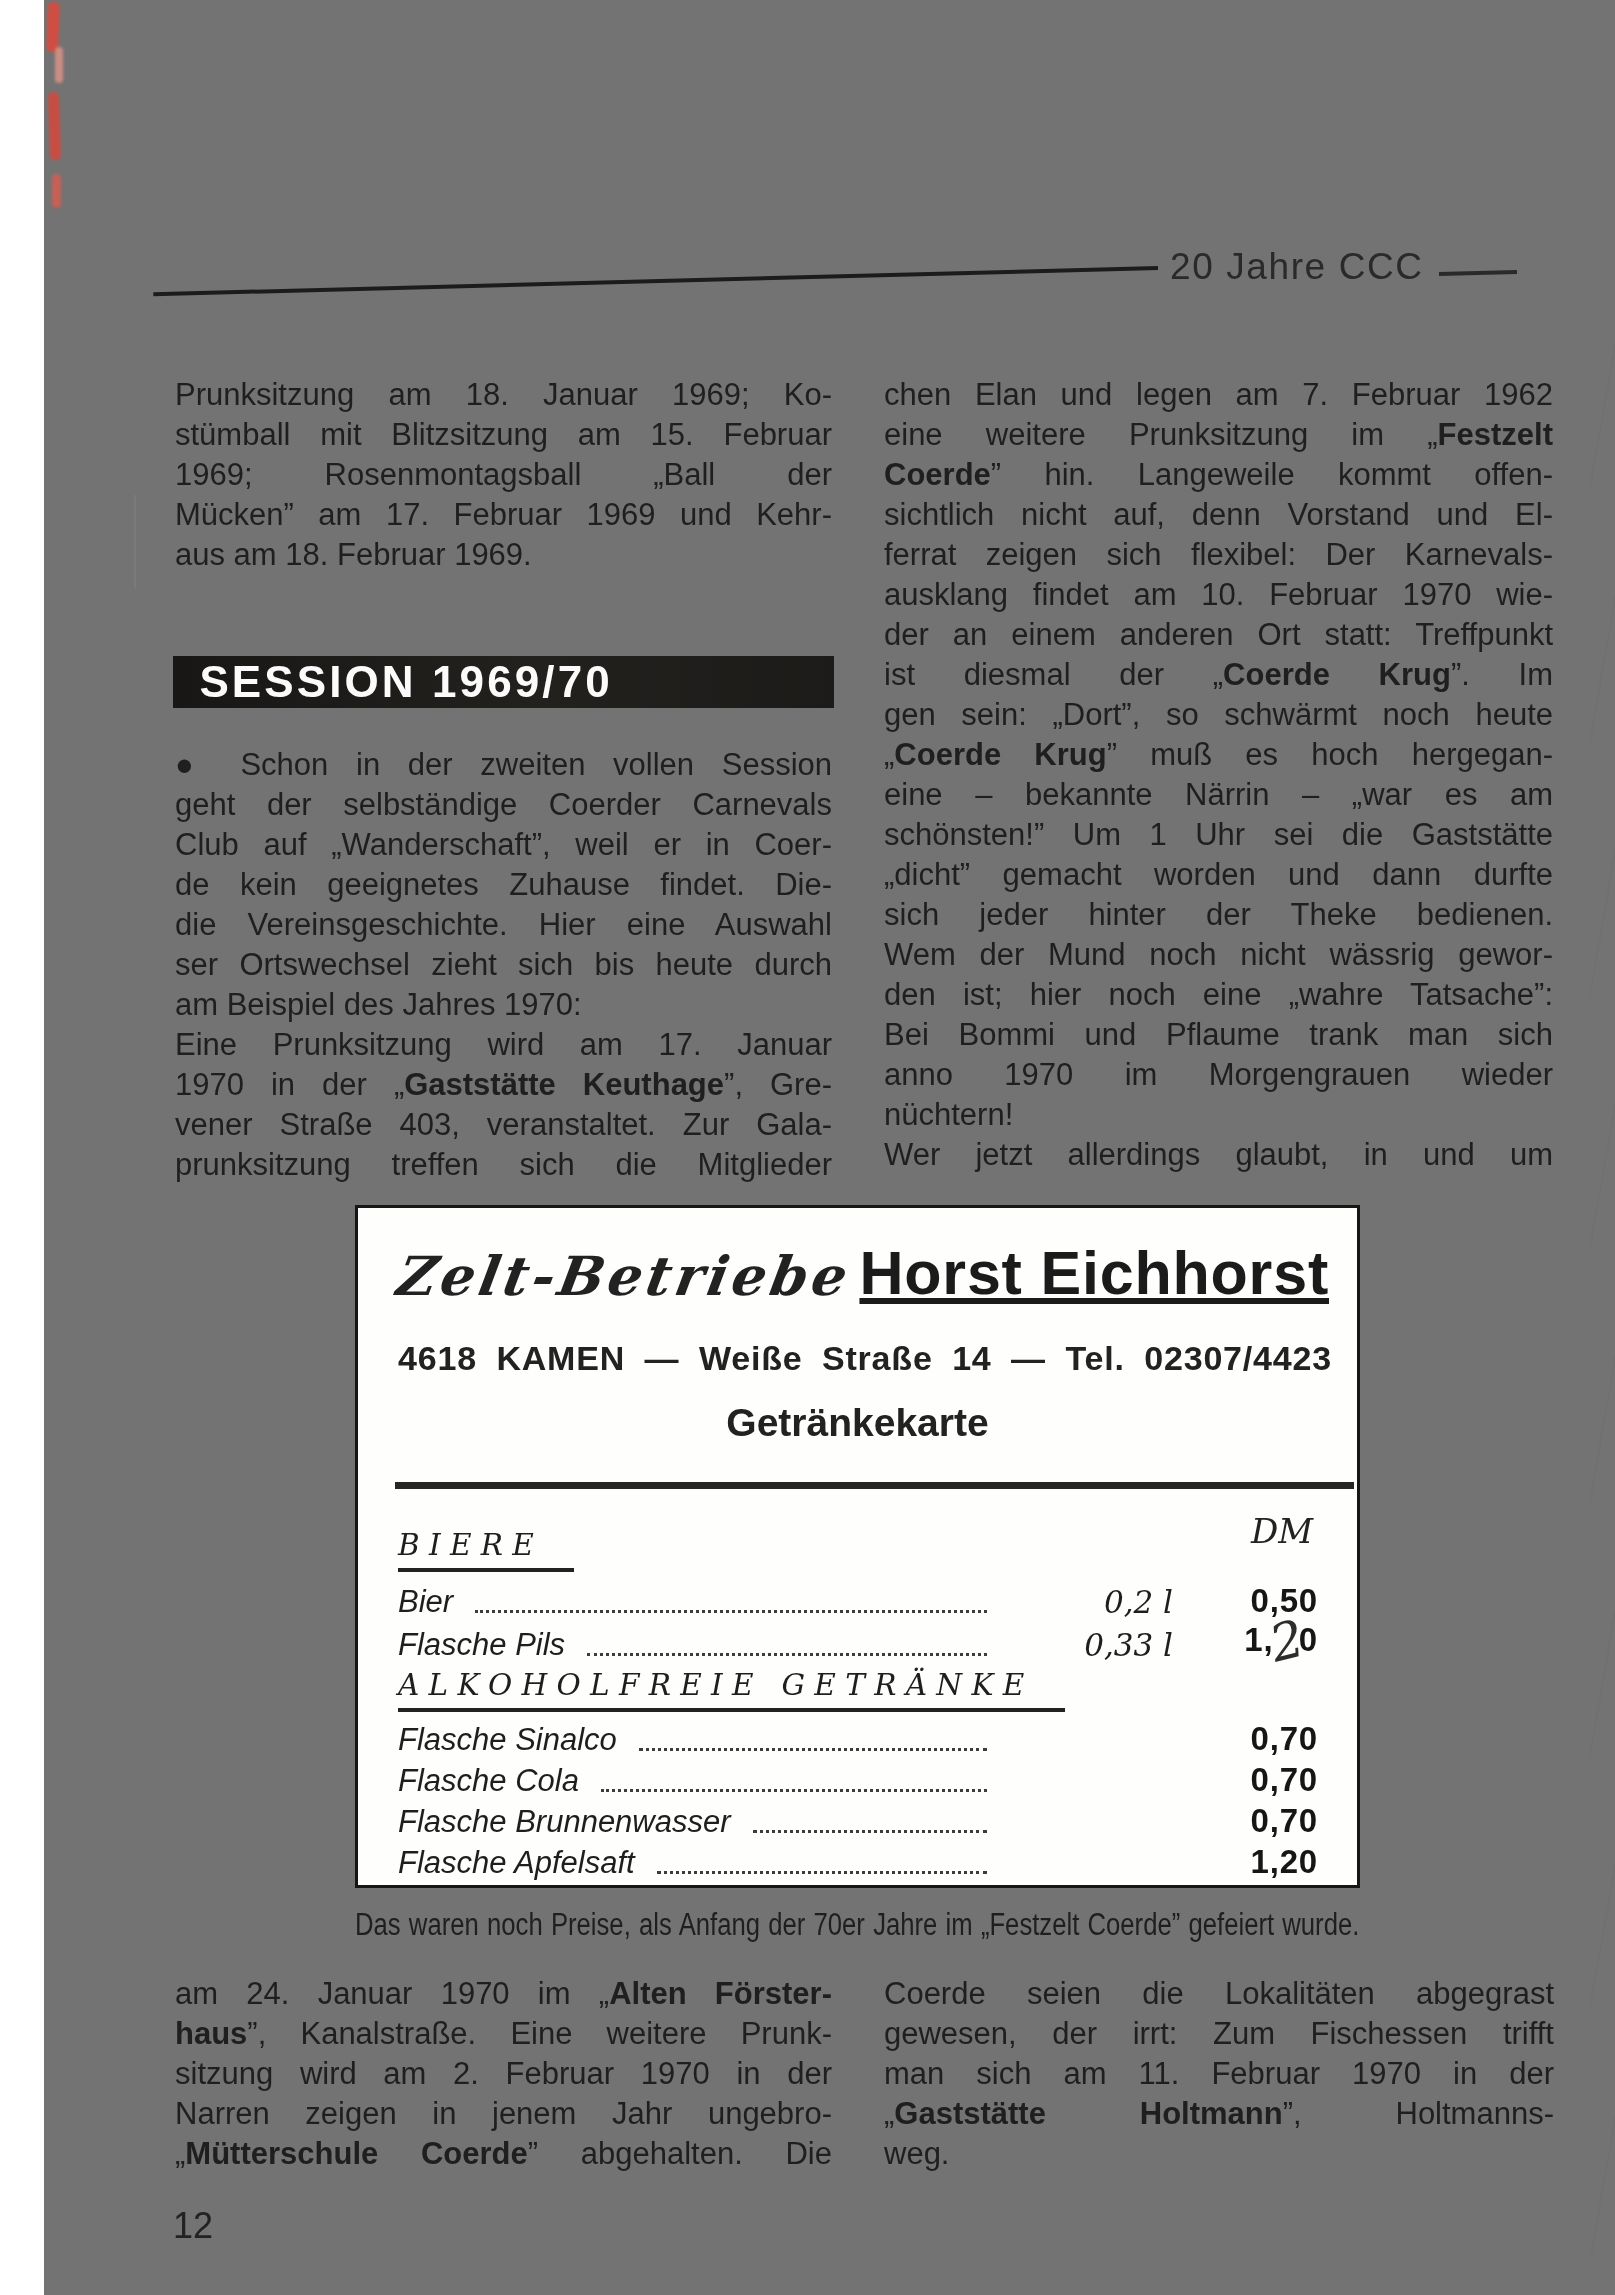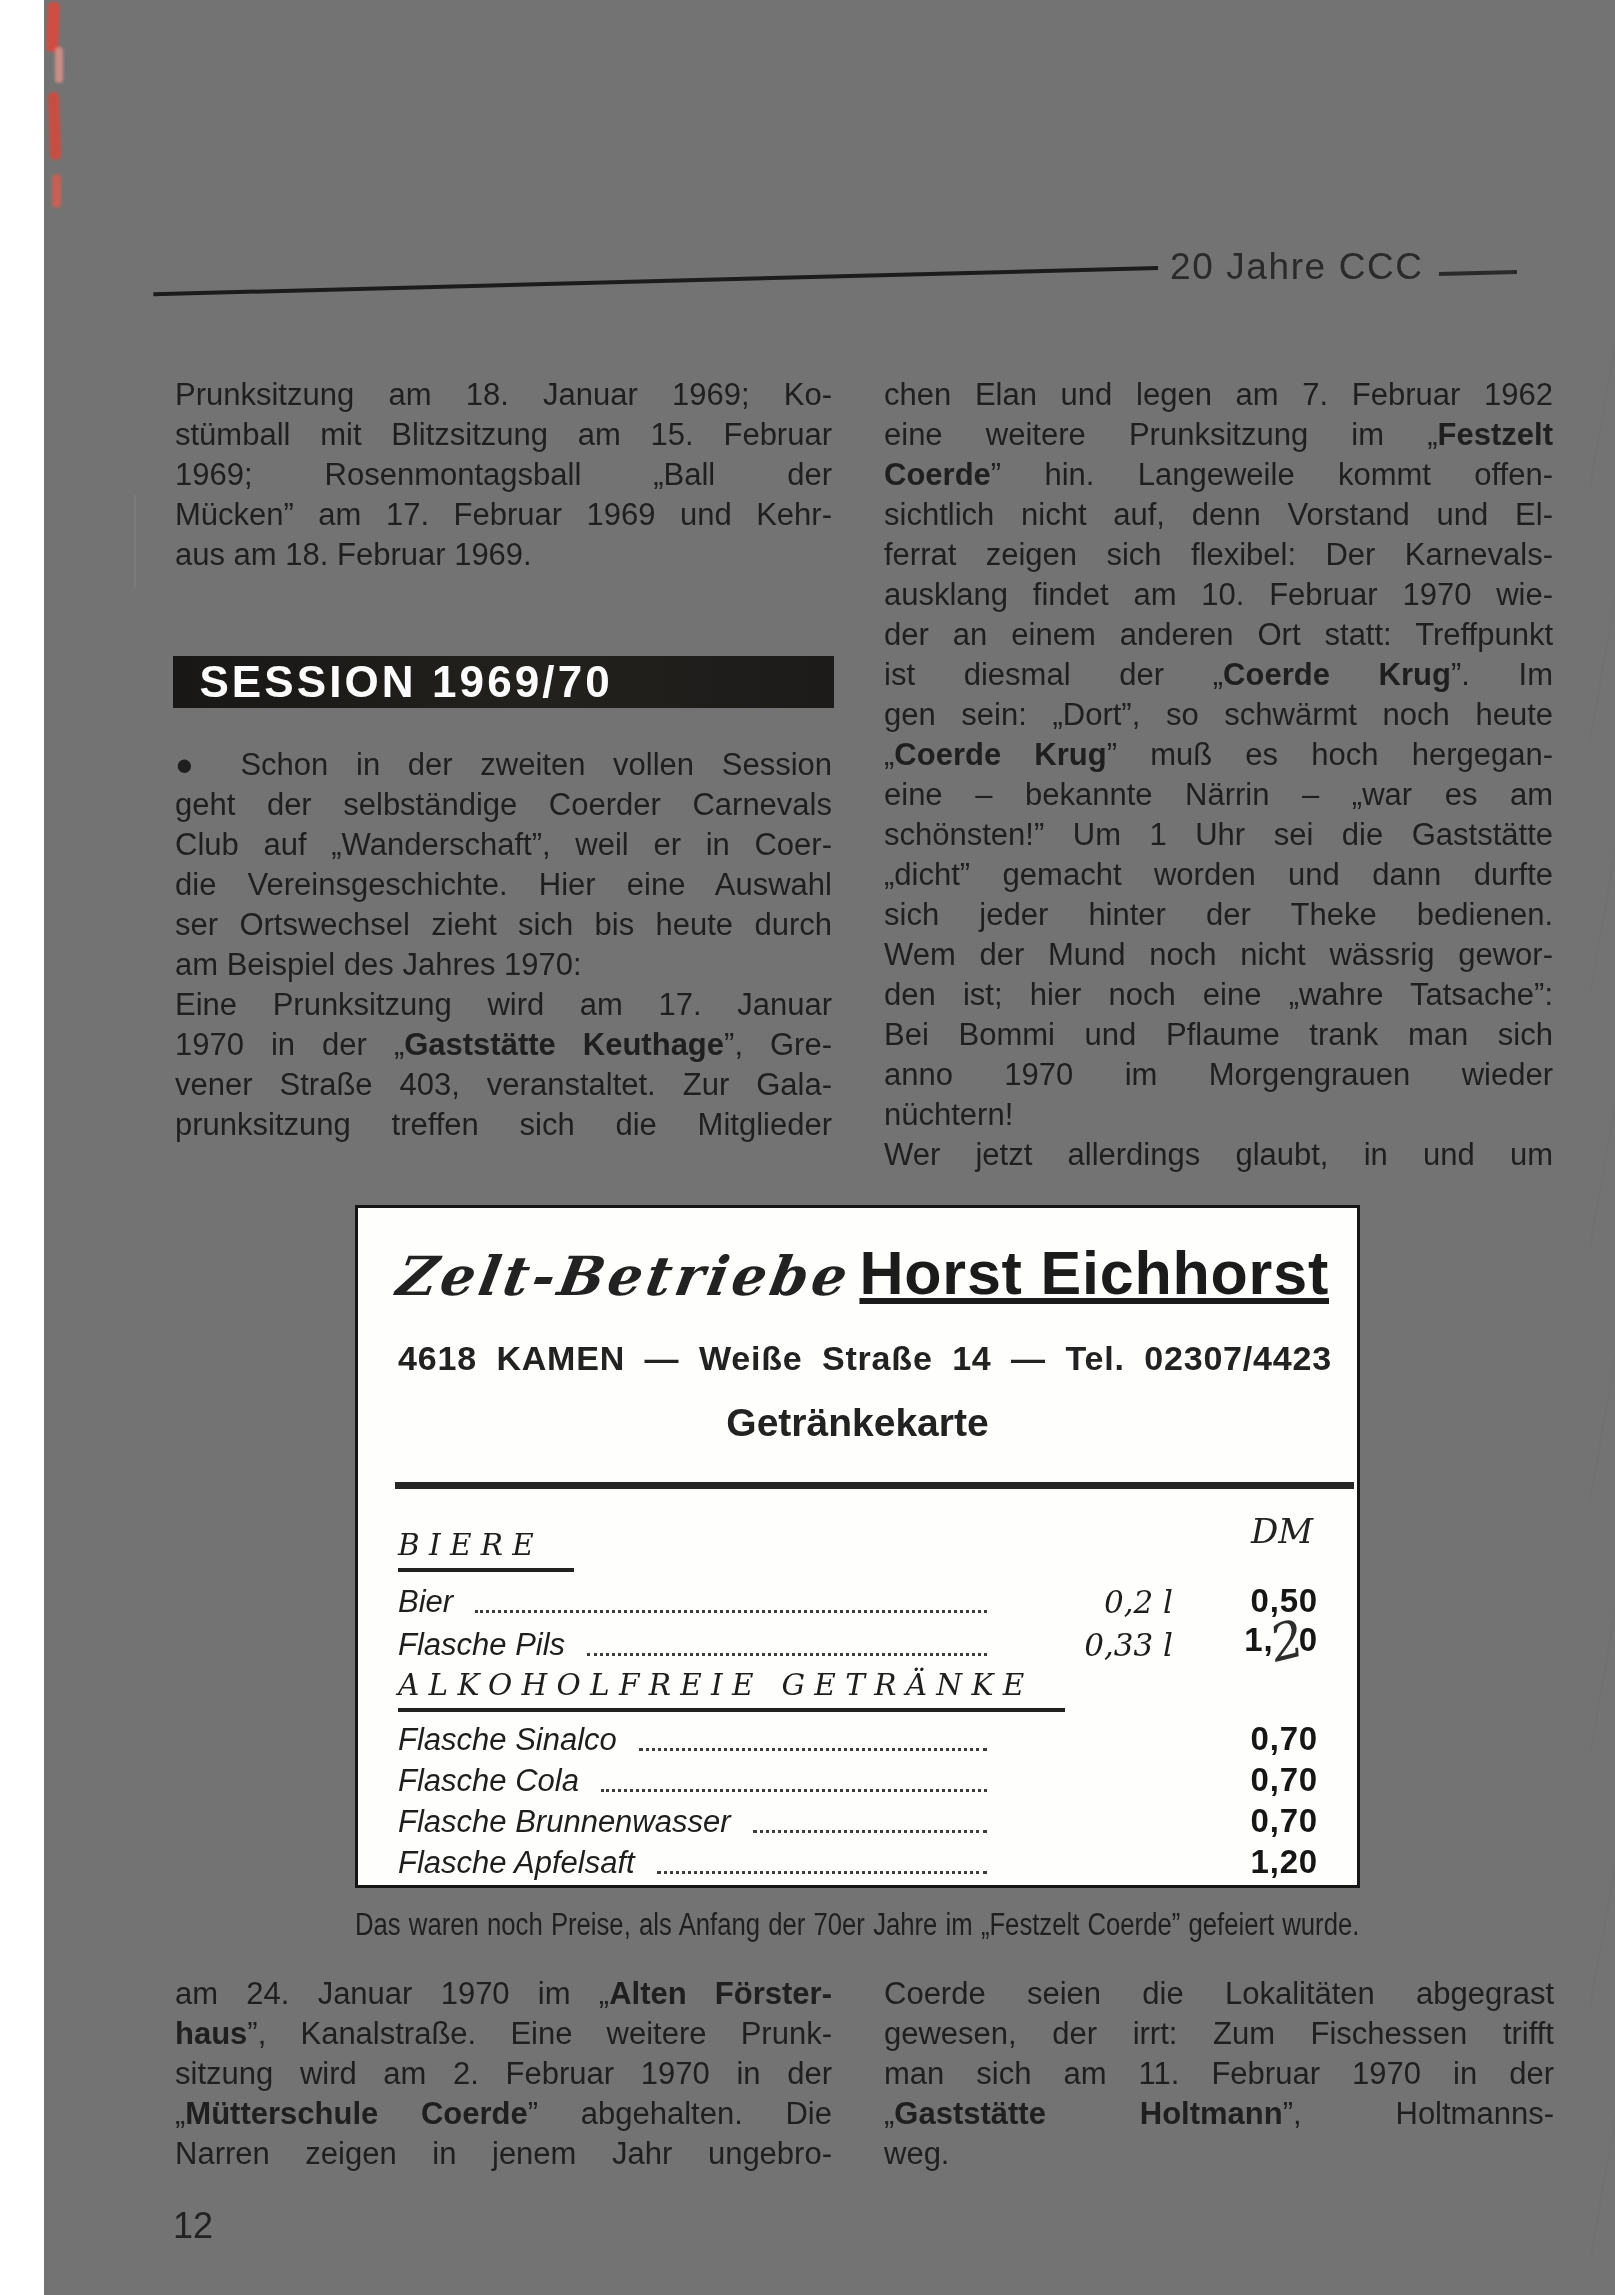--- a/index.html
+++ b/index.html
@@ -94,20 +94,21 @@
     </div>
 
   <div class="banner">
     <span>SESSION 1969/70</span>
   </div>
 
   <div class="col tl2">
       <div class="tline just"><span>● Schon in der zweiten vollen Session</span></div>
       <div class="tline just"><span>geht der selbständige Coerder Carnevals</span></div>
       <div class="tline just"><span>Club auf „Wanderschaft”, weil er in Coer-</span></div>
+      <div class="tline just"><span>de kein geeignetes Zuhause findet. Die-</span></div>
       <div class="tline just"><span>die Vereinsgeschichte. Hier eine Auswahl</span></div>
       <div class="tline just"><span>ser Ortswechsel zieht sich bis heute durch</span></div>
       <div class="tline"><span>am Beispiel des Jahres 1970:</span></div>
       <div class="tline just"><span>Eine Prunksitzung wird am 17. Januar</span></div>
       <div class="tline just"><span>1970 in der „</span><span class="b">Gaststätte Keuthage</span><span>”, Gre-</span></div>
       <div class="tline just"><span>vener Straße 403, veranstaltet. Zur Gala-</span></div>
       <div class="tline just"><span>prunksitzung treffen sich die Mitglieder</span></div>
     </div>
 
   <div class="col tr">
@@ -193,22 +194,22 @@
   </div>
 
   <div class="caption">
     <div class="cap-inner">Das waren noch Preise, als Anfang der 70er Jahre im „Festzelt Coerde” gefeiert wurde.</div>
   </div>
 
   <div class="col bl">
       <div class="tline just"><span>am 24. Januar 1970 im „</span><span class="b">Alten Förster-</span></div>
       <div class="tline just"><span class="b">haus</span><span>”, Kanalstraße. Eine weitere Prunk-</span></div>
       <div class="tline just"><span>sitzung wird am 2. Februar 1970 in der</span></div>
+      <div class="tline just"><span>Narren zeigen in jenem Jahr ungebro-</span></div>
       <div class="tline just"><span>„</span><span class="b">Mütterschule Coerde</span><span>” abgehalten. Die</span></div>
-      <div class="tline just"><span>Narren zeigen in jenem Jahr ungebro-</span></div>
     </div>
   <div class="col br">
       <div class="tline just"><span>Coerde seien die Lokalitäten abgegrast</span></div>
       <div class="tline just"><span>gewesen, der irrt: Zum Fischessen trifft</span></div>
       <div class="tline just"><span>man sich am 11. Februar 1970 in der</span></div>
       <div class="tline just"><span>„</span><span class="b">Gaststätte Holtmann</span><span>”, Holtmanns-</span></div>
       <div class="tline"><span>weg.</span></div>
     </div>
 
   <div class="pnum">12</div>

